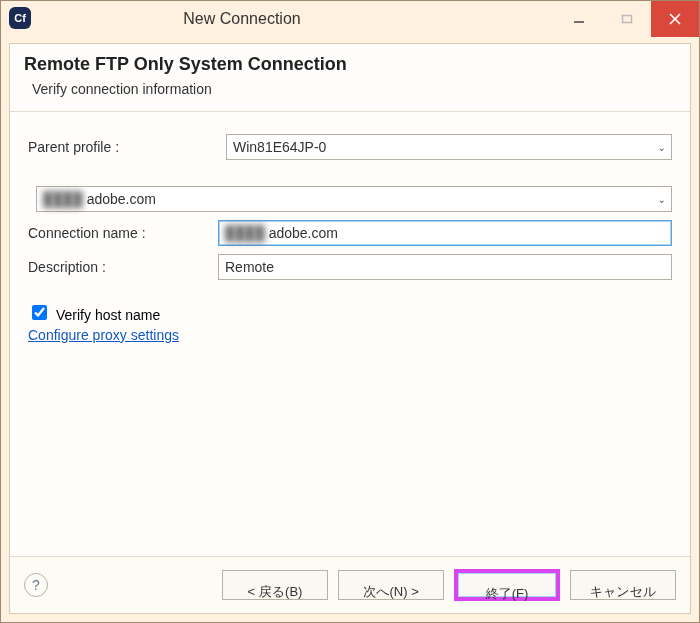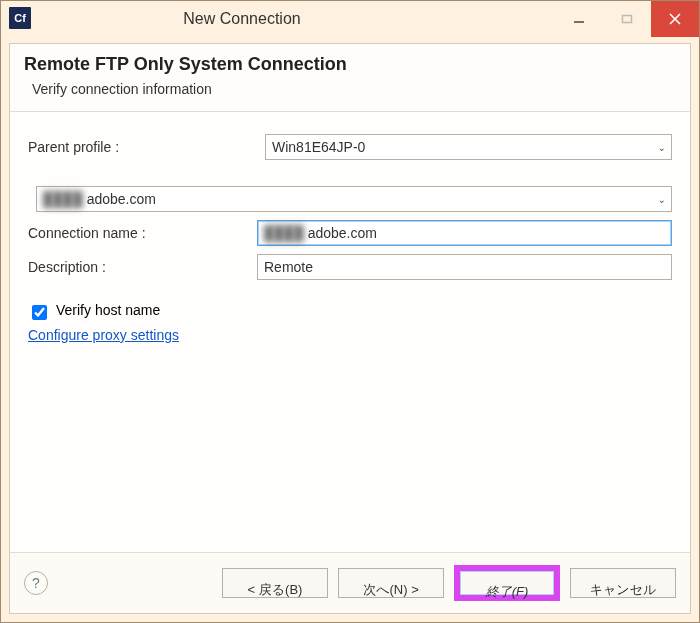--- a/index.html
+++ b/index.html
@@ -33,21 +33,21 @@
     width: 22px;
     height: 22px;
     margin: 6px 8px 0 8px;
     background: #1b2a52;
     color: #fff;
     font-size: 11px;
     font-weight: bold;
     display: flex;
     align-items: center;
     justify-content: center;
-    border-radius: 1px;
+    border-radius: 6px;
   }
   .titlebar .title-text {
     flex: 1;
     text-align: center;
     line-height: 36px;
     font-size: 16px;
     color: #333;
     margin-left: -110px;
   }
   .win-controls {
@@ -97,21 +97,20 @@
   }
   .body {
     flex: 1;
     padding: 22px 18px 10px 18px;
     background: #fffefd;
   }
   .form-row {
     display: flex;
     align-items: center;
     margin-bottom: 8px;
-    gap: 39px;
   }
   .form-row.spaced { margin-bottom: 26px; }
   .form-label {
     width: 190px;
     color: #333;
   }
   .combo, .text-input {
     flex: 1;
     height: 26px;
     box-sizing: border-box;
@@ -146,21 +145,21 @@
     box-shadow: inset 0 0 0 1px #a9d2f3;
   }
   .blurred {
     color: transparent;
     text-shadow: 0 0 6px rgba(80,80,80,0.8);
     user-select: none;
   }
   .check-row {
     margin-top: 22px;
     display: flex;
-    align-items: flex-start;
+    align-items: flex-end;
     gap: 6px;
   }
   .check-row input[type=checkbox] {
     width: 15px;
     height: 15px;
   }
   .link {
     color: #1158c7;
     text-decoration: underline;
     cursor: pointer;
@@ -196,23 +195,22 @@
     margin-left: 10px;
     background: #faf8f3;
     border: 1px solid #b7b0a5;
     font-family: inherit;
     font-size: 13px;
     color: #333;
     cursor: pointer;
     padding: 12px 10px;
   }
   .btn.primary {
-    border: 6px solid #d946ef;
+    border: 4px solid #d946ef;
     box-shadow: inset 0 0 0 1px #a9d2f3;
-    font-style: italic;
   }
   .combo-inner, .input-inner {
     display:flex;
     align-items:center;
     gap:4px;
     height:100%;
     width:100%;
   }
 </style>
 </head>

